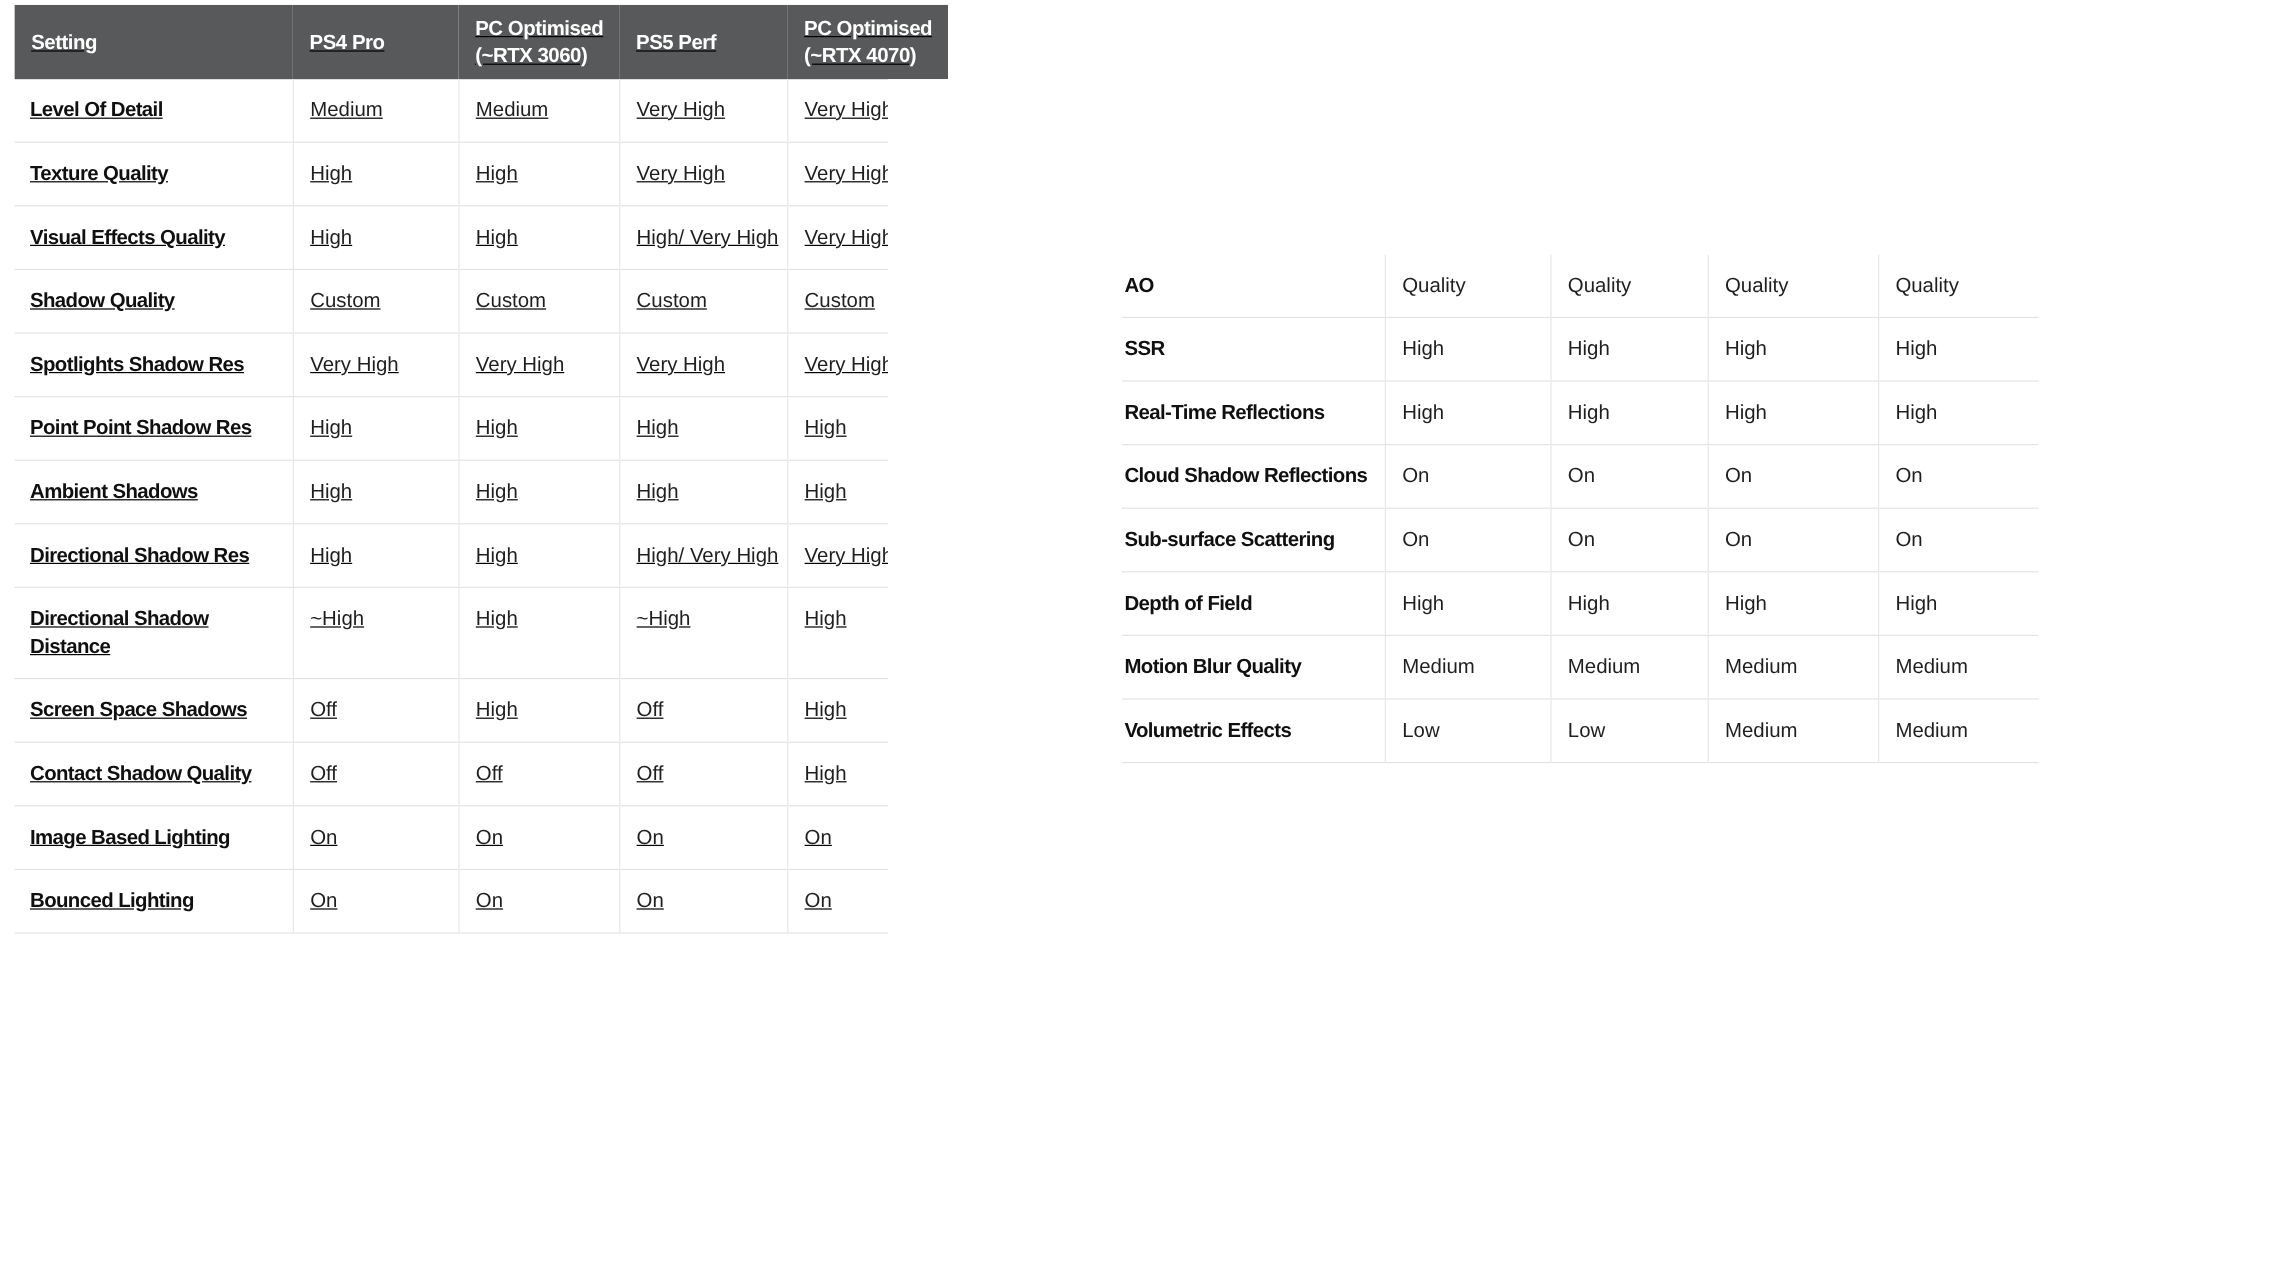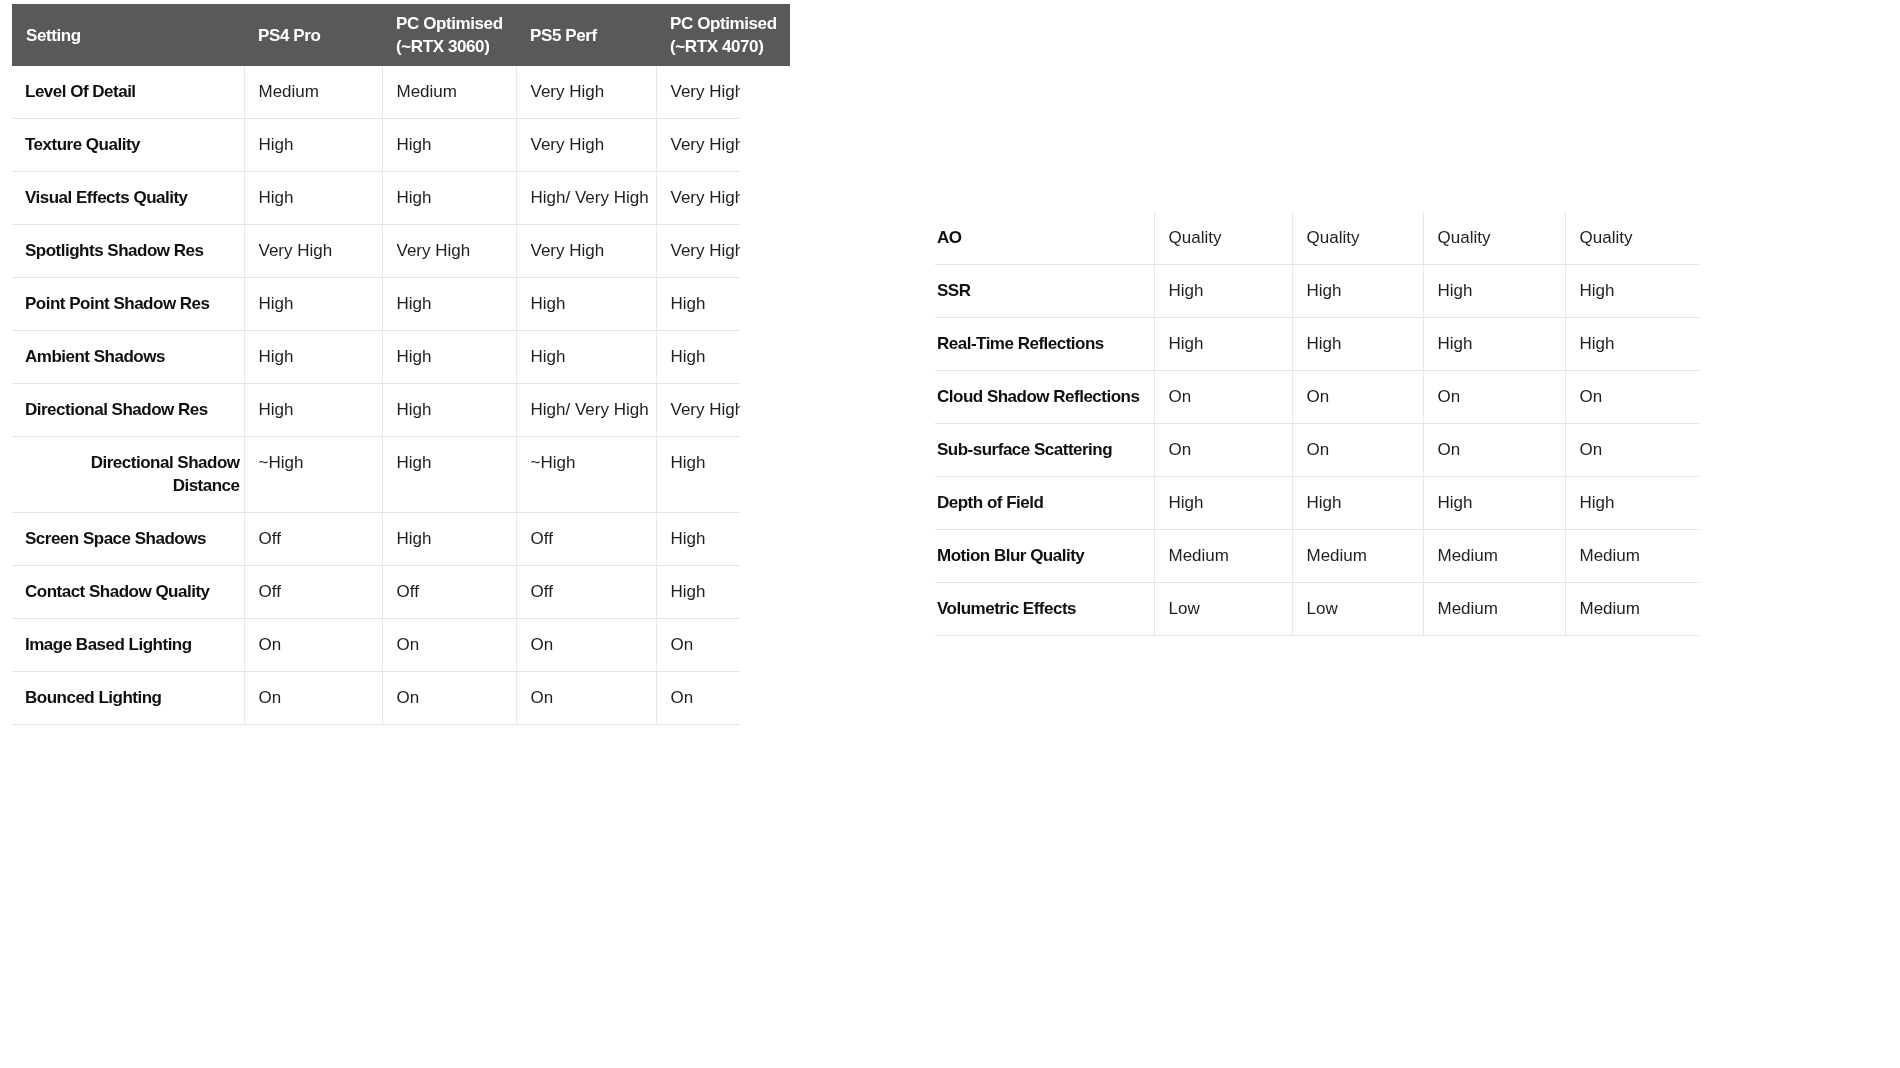--- a/index.html
+++ b/index.html
@@ -7,21 +7,21 @@
     --label-text:#101010; --value-text:#1f1f1f;
     --row-line:#e3e3e3; --col-line:#e7e7e7; --page-bg:#ffffff;
   }
   *{box-sizing:border-box;}
   html,body{margin:0;padding:0;}
   body{
     width:1900px;height:1068px;background:var(--page-bg);
     font-family:"Liberation Sans",sans-serif;position:relative;overflow:hidden;
   }
   .table-wrap{position:absolute;overflow:hidden;background:var(--page-bg);}
-  .table-wrap.left{left:12px;top:4px;width:778px;height:915px;}
+  .table-wrap.left{left:12px;top:4px;width:778px;height:915px;text-decoration:underline;}
   .table-wrap.right{left:935px;top:212px;width:764px;height:600px;}
   table{border-collapse:collapse;table-layout:fixed;}
   .left table{width:782px;}
   .right table{width:764px;}
   thead th{
     background:var(--header-bg);color:var(--header-text);
     font-size:17px;line-height:23px;font-weight:bold;letter-spacing:-0.4px;
     text-align:left;vertical-align:middle;height:62px;
     padding:6px 4px 6px 14px;border:none;
   }
@@ -29,21 +29,21 @@
     vertical-align:top;font-size:17px;line-height:23px;
     padding:14px 4px 15px 14px;border-bottom:1px solid var(--row-line);
   }
   td.label{
     font-weight:bold;color:var(--label-text);letter-spacing:-0.5px;
     white-space:nowrap;padding-left:13px;
   }
   .right td.label{padding-left:2px;}
   td.val{color:var(--value-text);border-left:1px solid var(--col-line);}
   
-  tr[data-row="directional-shadow-distance"] td.label{white-space:normal;text-align:right;}
+  tr[data-row="directional-shadow-distance"] td.label{white-space:normal;}
   
   .clip-strip{position:absolute;top:62px;right:0;width:50px;height:853px;background:var(--page-bg);}
 </style>
 </head>
 <body>
 
 <div class="table-wrap left">
   <table>
     <colgroup>
       <col style="width:232px">
@@ -76,20 +76,27 @@
           <td class="val">Very High</td>
           <td class="val">Very High</td>
         </tr>
         <tr data-row="visual-effects-quality">
           <td class="label">Visual Effects Quality</td>
           <td class="val">High</td>
           <td class="val">High</td>
           <td class="val">High/ Very High</td>
           <td class="val">Very High</td>
         </tr>
+        <tr data-row="shadow-quality">
+          <td class="label">Shadow Quality</td>
+          <td class="val">Custom</td>
+          <td class="val">Custom</td>
+          <td class="val">Custom</td>
+          <td class="val">Custom</td>
+        </tr>
         <tr data-row="spotlights-shadow-res">
           <td class="label">Spotlights Shadow Res</td>
           <td class="val">Very High</td>
           <td class="val">Very High</td>
           <td class="val">Very High</td>
           <td class="val">Very High</td>
         </tr>
         <tr data-row="point-lights-shadow-res">
           <td class="label">Point Point Shadow Res</td>
           <td class="val">High</td>

